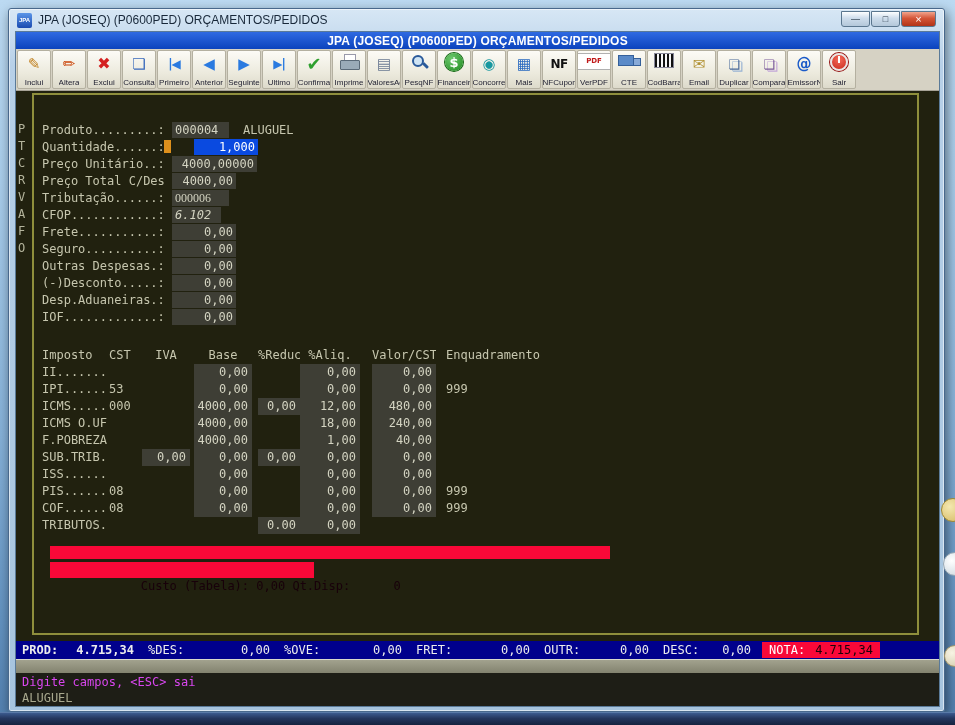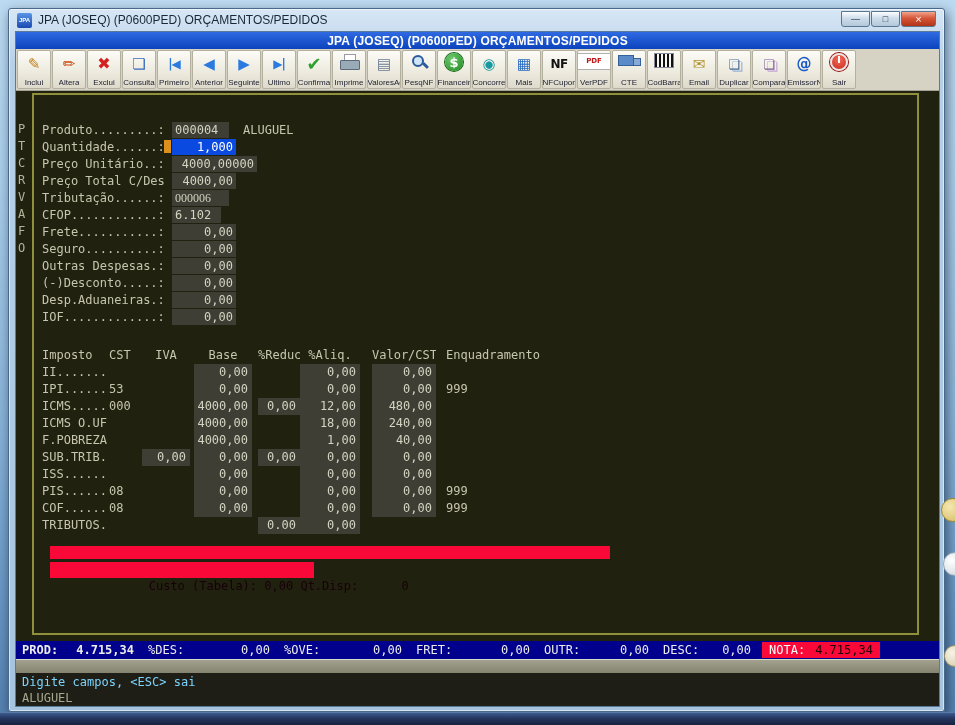--- a/index.html
+++ b/index.html
@@ -81,34 +81,34 @@
 .fval.sel{background:#0a4ae0;color:#fff}
 .fextra{margin-left:14px}
 .taxhead{margin-top:22px}
 .taxhead,.taxrow{display:grid;grid-template-columns:66px 34px 48px 4px 58px 6px 42px 60px 12px 64px 8px 110px;height:17px;align-items:center}
 .c-name{grid-column:1}.c-cst{grid-column:2;padding-left:1px}.c-iva{grid-column:3}.c-base{grid-column:5}
 .c-reduc{grid-column:7}.c-aliq{grid-column:8}.c-valor{grid-column:10}.c-enq{grid-column:12;padding-left:2px}
 .taxhead .c-iva,.taxhead .c-base,.taxhead .c-reduc,.taxhead .c-aliq,.taxhead .c-valor{text-align:center}
 .tc{height:17px;line-height:17px;white-space:pre;overflow:hidden}
 .cellv{background:#3e3e35;text-align:right;padding-right:4px;color:#d4d4c2}
 .redbar1{margin:12px 0 0 8px;width:560px;height:13px;background:#f90838}
-.redbar2{margin:3px 0 0 8px;width:264px;height:16px;line-height:16px;background:#f90838;color:#18000a;padding-left:12px;white-space:pre}
+.redbar2{margin:3px 0 0 8px;width:264px;height:16px;line-height:16px;background:#f90838;color:#18000a;padding-left:4px;white-space:pre}
 
 
 .statusbar{height:18px;background:#00008c;display:flex;align-items:center;padding-left:6px;font-family:"DejaVu Sans Mono",monospace;font-size:12px;color:#ececec}
 .sitems{display:flex;align-items:center}
 .sitem{display:inline-flex;justify-content:space-between;padding-right:14px}
 .nota{display:inline-flex;background:#f90838;padding:0 7px;height:16px;line-height:16px;gap:10px;margin-left:4px}
 .nlabel{color:#fff}
 .nvalue{color:#1a0208}
 
 
 .strip{height:14px;background:linear-gradient(#a2a28e,#83836f);border-top:1px solid #d8d8cc}
 .message{height:33px;background:#1e1e16;padding:1px 6px;font-family:"DejaVu Sans Mono",monospace;font-size:12px;line-height:16px}
-.mline1{color:#7dd3fc;white-space:pre}
+.mline1{color:#d946ef;white-space:pre}
 .mline2{color:#a8a88e;white-space:pre}
 </style>
 </head>
 <body>
 
 <div>
 
   <div class="win">
     <div class="titlebar">
       <span class="appicon">JPA</span>
@@ -231,25 +231,25 @@
             <div class="lletter">C</div>
             <div class="lletter">R</div>
             <div class="lletter">V</div>
             <div class="lletter">A</div>
             <div class="lletter">F</div>
             <div class="lletter">O</div>
           </div>
         <div class="termbox">
           <div>
               <div class="frow"><span class="flabel">Produto.........:</span><span class="fval left" style="width: 57px;">000004</span><span class="fextra">ALUGUEL</span></div>
-              <div class="frow"><span class="flabel">Quantidade......:</span><span class="fcursor"></span><span class="fval right sel" style="width: 64px;">1,000</span></div>
+              <div class="frow"><span class="flabel">Quantidade......:</span><span class="fcursor"></span><span class="fval right sel" style="width: 64px; margin-left: 22px;">1,000</span></div>
               <div class="frow"><span class="flabel">Preço Unitário..:</span><span class="fval right" style="width: 85px;">4000,00000</span></div>
               <div class="frow"><span class="flabel">Preço Total C/Des</span><span class="fval right" style="width: 64px;">4000,00</span></div>
               <div class="frow"><span class="flabel">Tributação......:</span><span class="fval left" style="width: 57px; font-family: Liberation Serif, serif;">000006</span></div>
-              <div class="frow"><span class="flabel">CFOP............:</span><span class="fval left" style="width: 49px;">6.102</span></div>
+              <div class="frow"><span class="flabel">CFOP............:</span><span class="fval left" style="width: 49px; font-style: italic;">6.102</span></div>
               <div class="frow"><span class="flabel">Frete...........:</span><span class="fval right" style="width: 64px;">0,00</span></div>
               <div class="frow"><span class="flabel">Seguro..........:</span><span class="fval right" style="width: 64px;">0,00</span></div>
               <div class="frow"><span class="flabel">Outras Despesas.:</span><span class="fval right" style="width: 64px;">0,00</span></div>
               <div class="frow"><span class="flabel">(-)Desconto.....:</span><span class="fval right" style="width: 64px;">0,00</span></div>
               <div class="frow"><span class="flabel">Desp.Aduaneiras.:</span><span class="fval right" style="width: 64px;">0,00</span></div>
               <div class="frow"><span class="flabel">IOF.............:</span><span class="fval right" style="width: 64px;">0,00</span></div>
             </div>
           <div class="taxhead">
               <span class="tc c-name">Imposto</span>
               <span class="tc c-cst">CST</span>

